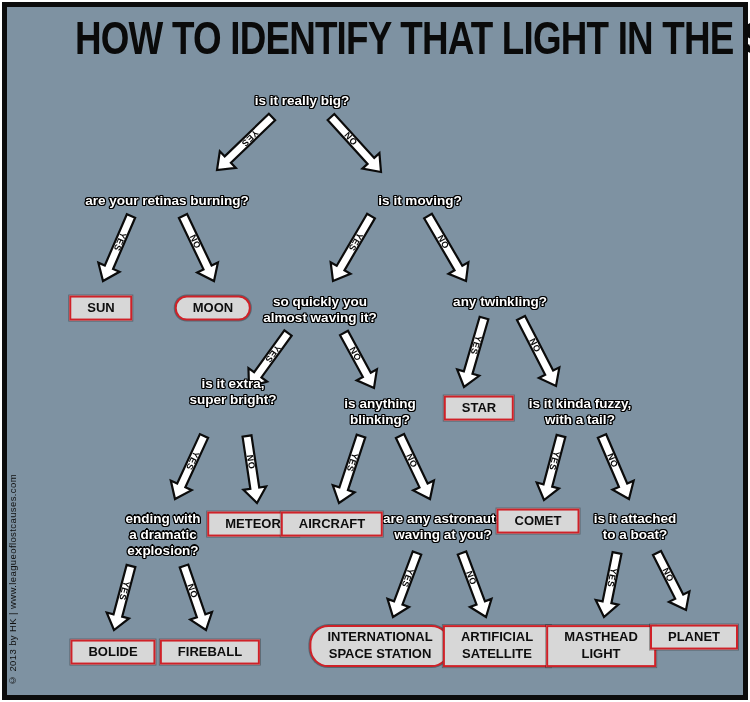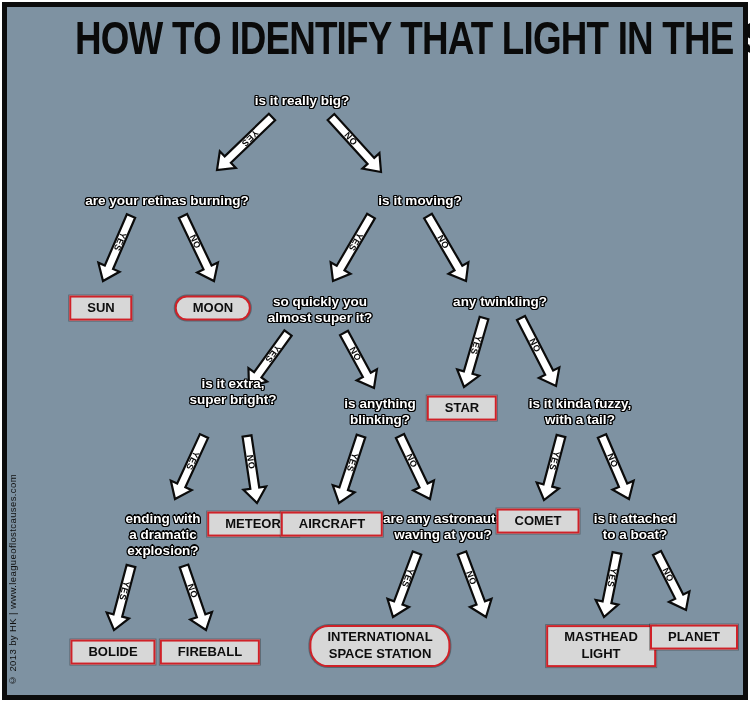--- a/index.html
+++ b/index.html
@@ -188,42 +188,44 @@
       </g>
     </svg>
 
   <h1 class="title">HOW TO IDENTIFY THAT LIGHT IN THE SKY</h1>
   <div class="credit">© 2013 by HK | www.leagueoflostcauses.com</div>
 
   <div class="q" style="left:302px; top:101px;">is it really big?</div>
   <div class="q" style="left:167px; top:201px;">are your retinas burning?</div>
   <div class="q" style="left:400px; top:201px;padding-left:40px;">is it moving?</div>
   <div class="q" style="left:320px; top:310px;">so quickly you
-almost super it?</div>
+almost waving it?</div>
   <div class="q" style="left:500px; top:302px;">any twinkling?</div>
   <div class="q" style="left:233px; top:392px;">is it extra,
 super bright?</div>
   <div class="q" style="left:380px; top:412px;">is anything
 blinking?</div>
   <div class="q" style="left:580px; top:412px;">is it kinda fuzzy,
 with a tail?</div>
   <div class="q" style="left:163px; top:535px;">ending with
 a dramatic
 explosion?</div>
   <div class="q" style="left:443px; top:527px;">are any astronauts
 waving at you?</div>
   <div class="q" style="left:635px; top:527px;">is it attached
 to a boat?</div>
 
   <div class="a" style="left:101px; top:308px;">SUN</div>
   <div class="a" style="left:213px; top:308px;border-radius:12px;">MOON</div>
-  <div class="a" style="left:462px; top:408px;">STAR</div>
+  <div class="a" style="left:479px; top:408px;">STAR</div>
   <div class="a" style="left:253px; top:524px;">METEOR</div>
   <div class="a" style="left:332px; top:524px;">AIRCRAFT</div>
   <div class="a" style="left:538px; top:521px;">COMET</div>
   <div class="a" style="left:113px; top:652px;">BOLIDE</div>
   <div class="a" style="left:210px; top:652px;">FIREBALL</div>
   <div class="a" style="left:380px; top:646px;border-radius:19px;">INTERNATIONAL
 SPACE STATION</div>
+  <div class="a" style="left:497px; top:646px;">ARTIFICIAL
+SATELLITE</div>
   <div class="a" style="left:601px; top:646px;">MASTHEAD
 LIGHT</div>
   <div class="a" style="left:694px; top:637px;">PLANET</div>
 </div>
 
 </body></html>

